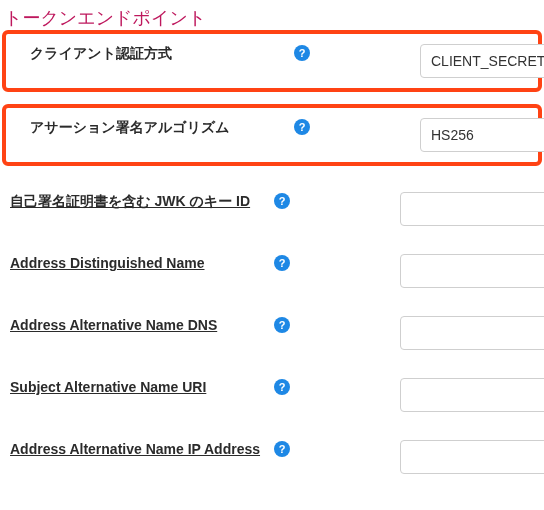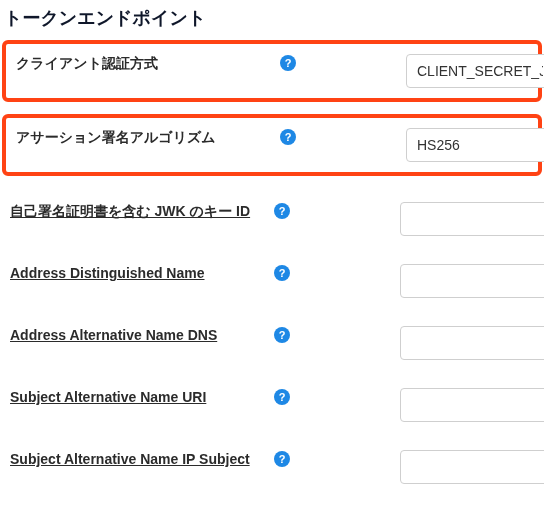--- a/index.html
+++ b/index.html
@@ -7,35 +7,35 @@
     margin: 0;
     padding: 0;
     font-family: -apple-system, BlinkMacSystemFont, "Segoe UI", Helvetica, Arial, sans-serif;
     font-size: 14px;
     color: #333;
     width: 544px;
     background: #fff;
   }
   .section-title {
     font-size: 18px;
-    font-weight: 700;
-    color: #0f172a;
-    padding: 6px 4px 10px 4px;
+    font-weight: 400;
+    color: #be185d;
+    padding: 6px 4px 0 4px;
   }
   .row {
     display: flex;
     align-items: flex-start;
     padding: 14px 10px;
     min-height: 50px;
   }
   .row.boxed {
     border: 4px solid #ff4314;
     border-radius: 6px;
     margin: 0 2px 12px 2px;
-    padding: 10px 10px;
+    padding: 10px 24px;
   }
   .bold .label { font-weight: 700; text-decoration: underline; }
   .label-wrap {
     display: flex;
     align-items: flex-start;
     width: 280px;
     flex: 0 0 280px;
   }
   .label {
     font-size: 14px;
@@ -135,21 +135,21 @@
     <div class="label">Subject Alternative Name URI</div>
     <div class="help-icon">?</div>
   </div>
   <div class="field-wrap">
     <input class="text-input" type="text" value="" style="">
   </div>
 </div>
 
 <div class="row bold">
   <div class="label-wrap">
-    <div class="label">Subject Alternative Name IP Subject</div>
+    <div class="label">Address Alternative Name IP Address</div>
     <div class="help-icon">?</div>
   </div>
   <div class="field-wrap">
     <input class="text-input" type="text" value="" style="">
   </div>
 </div>
 
 <div class="row bold">
   
   

